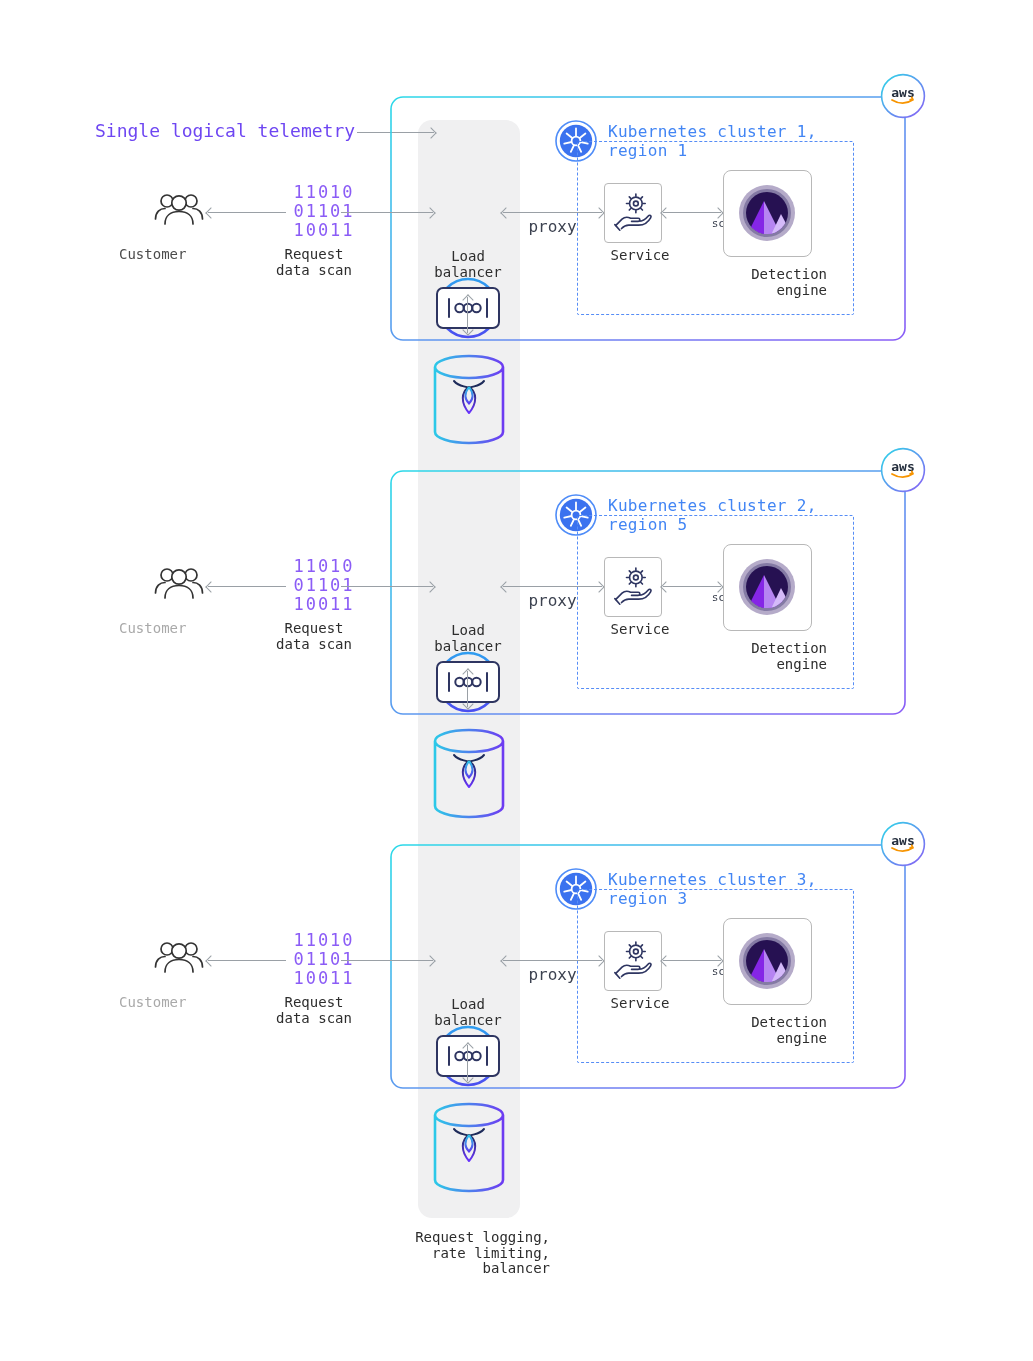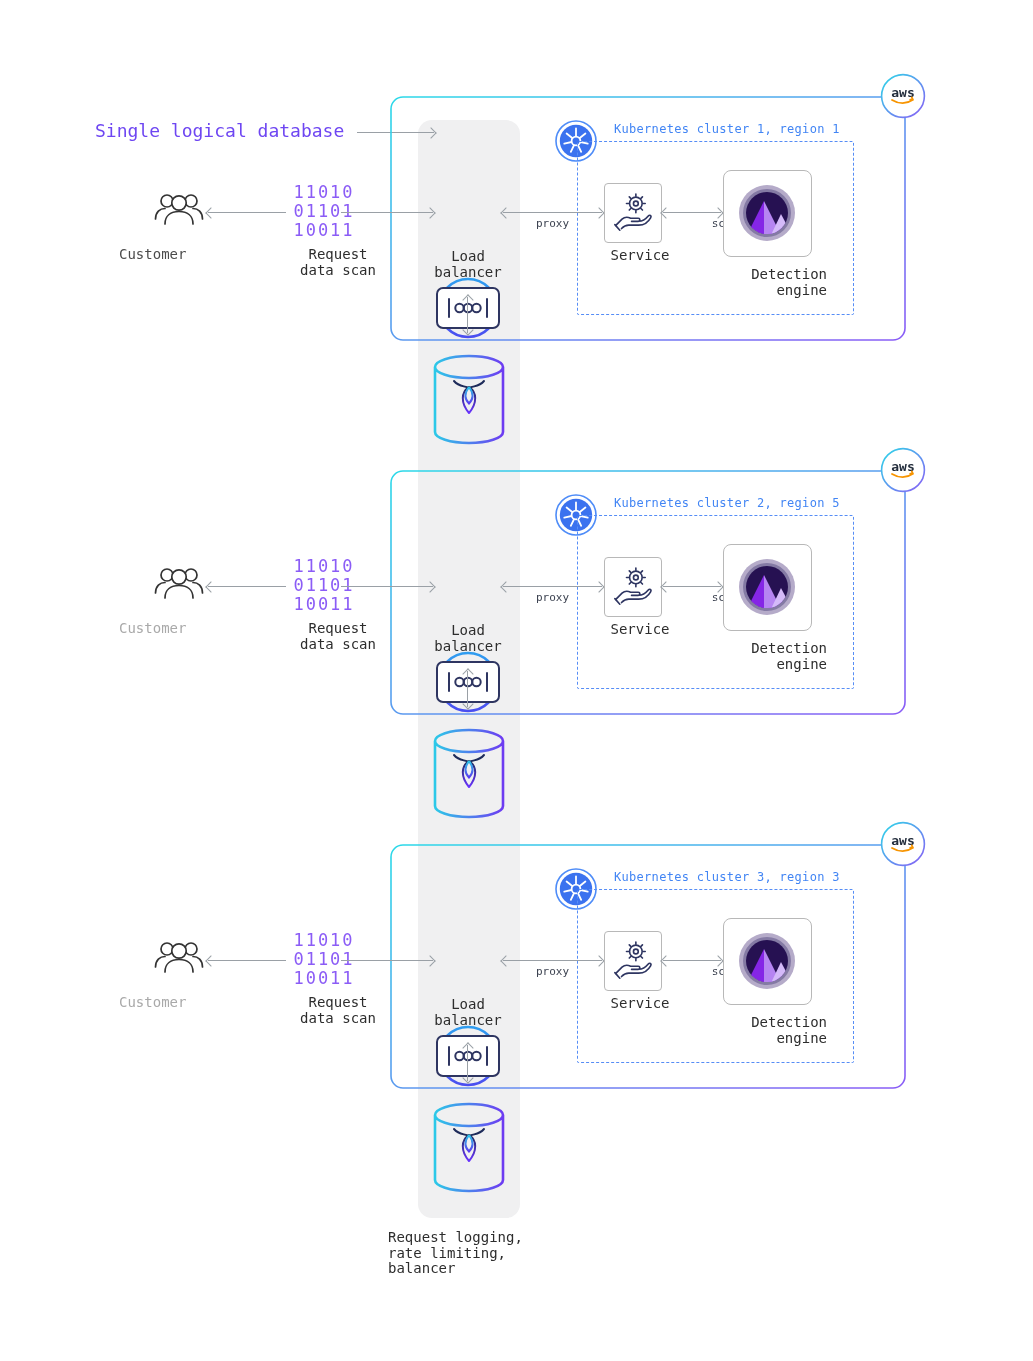--- a/index.html
+++ b/index.html
@@ -7,49 +7,49 @@
          font-family:"DejaVu Sans Mono","Liberation Mono",monospace;}
   .abs{position:absolute;}
   
   #column{left:418px;top:120px;width:102px;height:1098px;background:#f0f0f1;border-radius:14px;}
   
   .row{position:absolute;left:0;width:1033px;height:346px;}
   
   .awsbox{left:390px;top:0;width:517px;height:246px;}
   .awslogo{left:880px;top:-23px;width:46px;height:46px;}
   .k8sicon{left:555px;top:24px;width:42px;height:42px;}
-  .clabel{left:608px;top:26px;width:260px;font-size:12px;color:#4285f4;letter-spacing:.3px;margin-left:6px;}
+  .clabel{left:608px;top:26px;width:260px;font-size:16px;color:#4285f4;letter-spacing:.3px;}
   .dashed{left:577px;top:45px;width:275px;height:172px;border:1.5px dashed #568df6;border-radius:2px;}
   
   .cust{left:152px;top:92px;width:54px;height:46px;}
   .custlab{left:119px;top:150px;width:120px;text-align:left;font-size:14px;color:#4b4b4b;}
   .row.mut .custlab{color:#a9a9a9;}
   
   .bin{left:264px;top:183px;width:120px;text-align:center;font-size:17px;line-height:19px;
        letter-spacing:2px;color:#8b5cf6;}
-  .req{left:268px;top:151px;width:140px;text-align:center;font-size:14px;line-height:15.5px;color:#2d2d2d;}
+  .req{left:244px;top:151px;width:140px;text-align:center;font-size:14px;line-height:15.5px;color:#2d2d2d;}
   .bin,.req,.custlab,.lblab,.slab,.dlab{white-space:nowrap;}
   
   .lb{left:432px;top:176px;width:72px;height:72px;}
   .lblab{left:408px;top:153px;width:120px;text-align:center;font-size:14px;line-height:15.5px;color:#2d2d2d;}
   
   .sbox{left:604px;top:87px;width:56px;height:58px;border:1px solid #b8b8b8;border-radius:4px;background:#fff;}
   .sbox svg{margin:8px 0 0 7px;}
   .slab{left:582px;top:151px;width:116px;text-align:center;font-size:14px;color:#2d2d2d;}
   .dbox{left:723px;top:74px;width:87px;height:85px;border:1px solid #b8b8b8;border-radius:8px;background:#fff;}
   .dbox svg{margin:10px 0 0 11px;}
   .dlab{left:706px;top:171px;width:121px;text-align:right;font-size:14px;line-height:15.5px;color:#2d2d2d;}
-  .plab{left:503px;top:121px;width:99px;text-align:center;font-size:11px;color:#3c4250;}
+  .plab{left:503px;top:121px;width:99px;text-align:center;font-size:16px;color:#3c4250;}
   .sclab{left:696px;top:121px;width:58px;text-align:center;font-size:11px;color:#3c4250;}
   
   .bin{top:87px;}  .req{top:151px;}
   
   #title{left:95px;top:120px;font-size:18px;color:#6e46f2;}
   
-  #caption{left:388px;top:1230px;width:162px;text-align:left;font-size:14px;line-height:15.5px;color:#2d2d2d;}
+  #caption{left:388px;top:1230px;width:162px;text-align:right;font-size:14px;line-height:15.5px;color:#2d2d2d;}
   
   .db{width:78px;height:96px;left:430px;}
   
   .ar{position:absolute;background:#9aa0a6;}
   .ar-h{height:1px;}
   .ar-v{width:1px;}
   .hd{position:absolute;width:7px;height:7px;border:0 solid #9aa0a6;border-left-width:1.4px;border-bottom-width:1.4px;}
   .h-l{left:-1px;top:-3.5px;transform:rotate(45deg);}
   .h-r{right:-1px;top:-3.5px;transform:rotate(-135deg);}
   .h-u{top:-1px;left:-3.5px;transform:rotate(135deg);}
@@ -87,21 +87,21 @@
       </linearGradient>
       <linearGradient id="g-roachc" x1="0" y1="0" x2="0" y2="1">
         <stop offset="0" stop-color="#2bc7e8"></stop>
           <stop offset="1" stop-color="#5a3bf0"></stop>
       </linearGradient>
     </defs>
   </svg>
 
   <div class="abs" id="column"></div>
 
-  <div class="abs" id="title">Single logical database</div>
+  <div class="abs" id="title">Single logical telemetry</div>
   <div class="abs ar ar-h" id="title-arrow">
     <span class="hd h-r"></span>
   </div>
 
   <div class="row" style="top:96px">
     <svg class="abs awsbox" viewBox="0 0 517 246">
       <rect x="1" y="1" width="514" height="243" rx="12" fill="none" stroke="url(#g-aws)" stroke-width="1.6"></rect>
     </svg>
     <div class="abs awslogo">
       <svg viewBox="0 0 46 46" width="46" height="46">

